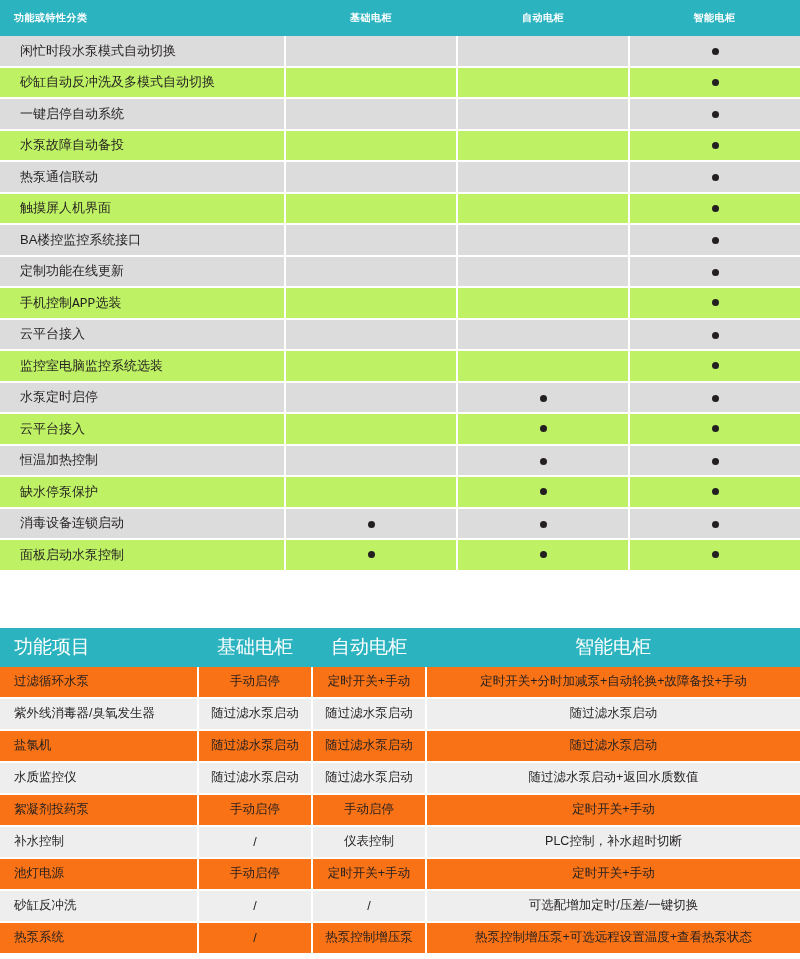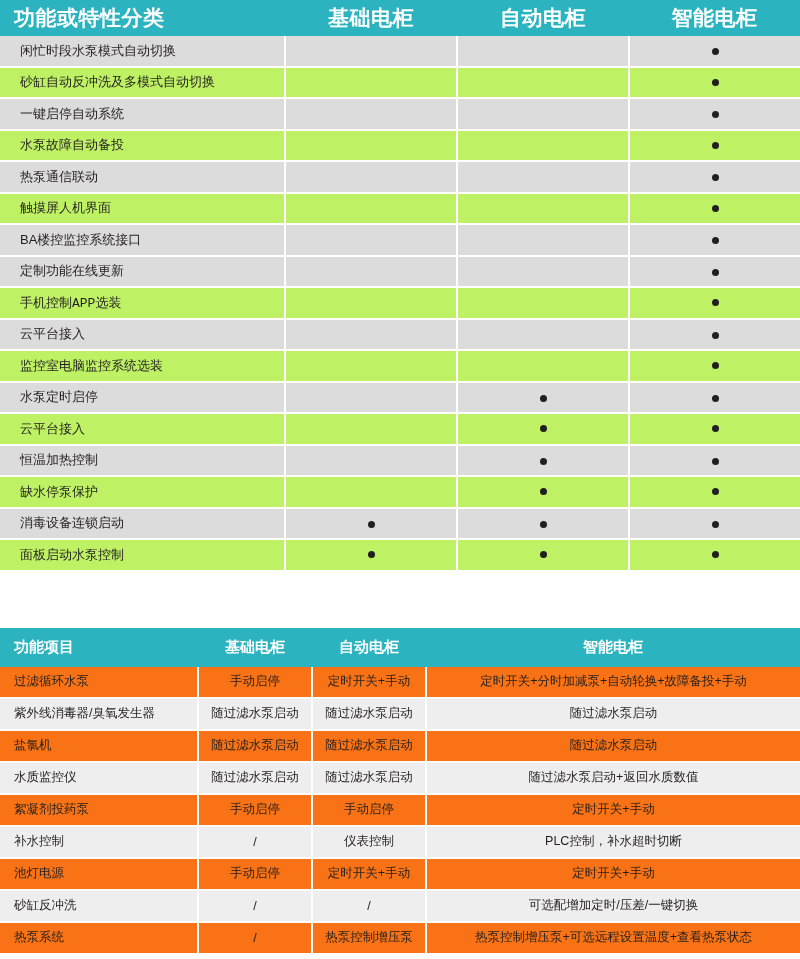--- a/index.html
+++ b/index.html
@@ -23,21 +23,21 @@
     table-layout: fixed;
   }
   .table1 col.c0 { width: 285px; }
   .table1 col.c1 { width: 172px; }
   .table1 col.c2 { width: 172px; }
   .table1 col.c3 { width: 171px; }
 
   .table1 thead th {
     background: #2bb3c0;
     color: #ffffff;
-    font-size: 21px;
+    font-size: 10px;
     font-weight: bold;
     height: 34px;
     text-align: center;
     border: none;
     letter-spacing: 0.5px;
   }
   .table1 thead th.first {
     text-align: left;
     padding-left: 14px;
   }
@@ -72,22 +72,22 @@
     table-layout: fixed;
   }
   .table2 col.d0 { width: 198px; }
   .table2 col.d1 { width: 114px; }
   .table2 col.d2 { width: 114px; }
   .table2 col.d3 { width: 374px; }
 
   .table2 thead th {
     background: #2bb3c0;
     color: #ffffff;
-    font-size: 15px;
-    font-weight: bold;
+    font-size: 19px;
+    font-weight: normal;
     height: 37px;
     text-align: center;
   }
   .table2 thead th.first {
     text-align: left;
     padding-left: 14px;
   }
   .table2 tbody td {
     height: 28px;
     font-size: 12.5px;

